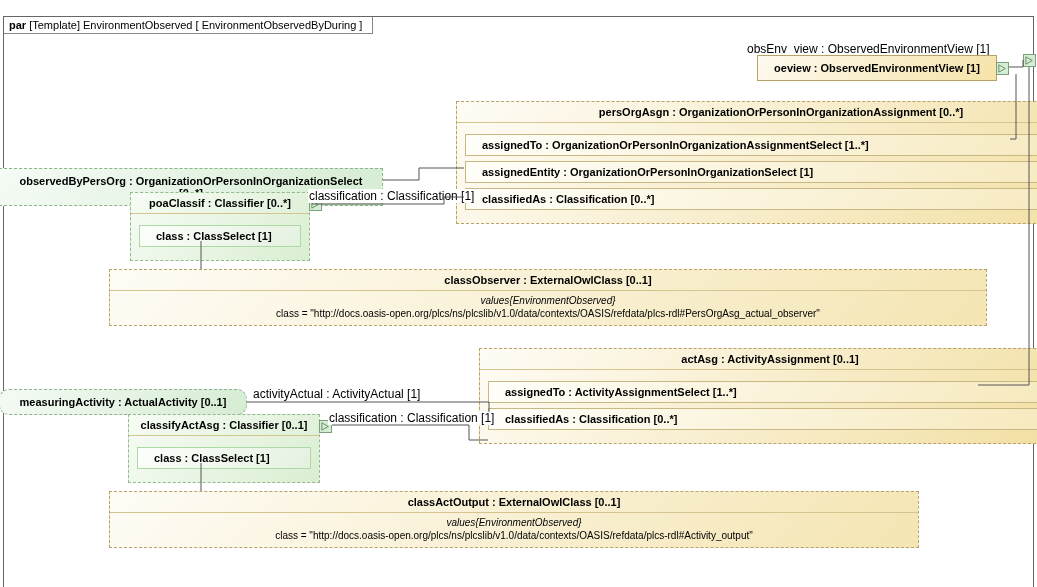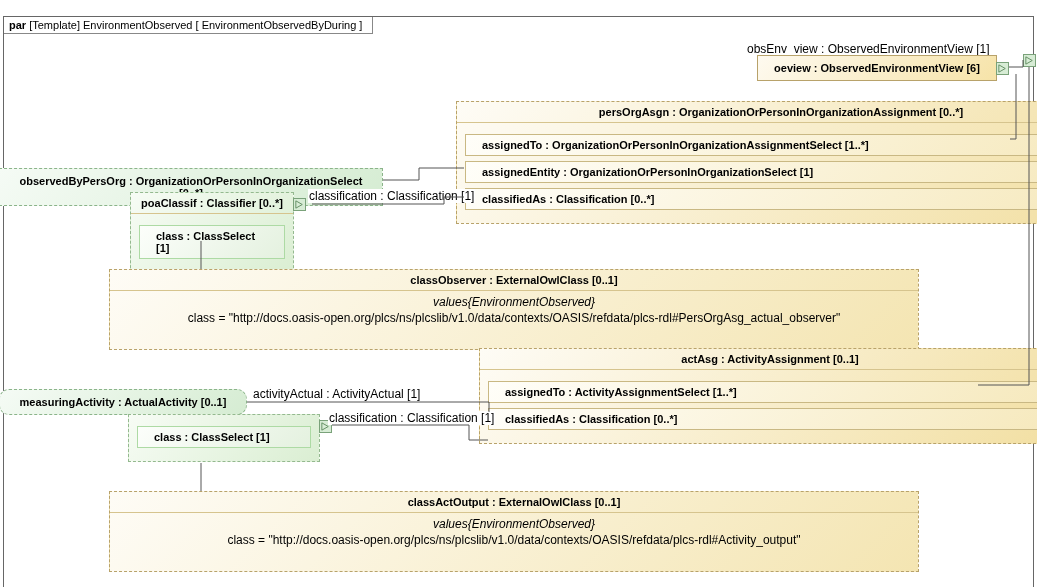--- a/index.html
+++ b/index.html
@@ -68,21 +68,21 @@
   }
   .ext {
     position: absolute;
     border: 1px dashed #b8a26a;
     background: linear-gradient(135deg, #fefcf6 0%, #f4e5b2 100%);
   }
   .ext-title {
     font-weight: bold; text-align: center; padding: 4px 8px;
     border-bottom: 1px solid #d6c48e;
   }
-  .ext-body { padding: 4px 8px 24px; text-align: center; font-size: 12px; }
+  .ext-body { padding: 4px 8px 6px; text-align: center; font-size: 10px; }
   .ext-body .ital { font-style: italic; display: block; margin-bottom: 2px; }
   .label {
     position: absolute;
     font-size: 12px;
     background: #fff;
     padding: 0 1px;
   }
   svg.wires { position: absolute; left:0; top:0; width:1031px; height:581px; pointer-events:none; }
   .port {
     width: 13px; height: 13px;
@@ -105,55 +105,55 @@
   </div>
 
   <div class="label" style="left:742px; top:25px;">obsEnv_view : ObservedEnvironmentView [1]</div>
   <div class="port" style="left:1019px; top:37px;">
     <svg viewBox="0 0 12 12">
         <path d="M2 2 L9 6 L2 10 Z" fill="none" stroke="#5d8a5d" stroke-width="1"></path>
       </svg>
   </div>
 
   <div class="box" style="left:753px; top:38px; width:240px;">
-    <span>oeview : ObservedEnvironmentView [6]</span>
+    <span>oeview : ObservedEnvironmentView [1]</span>
     <div class="port" style="right:-13px; top:6px;">
       <svg viewBox="0 0 12 12">
           <path d="M2 2 L9 6 L2 10 Z" fill="none" stroke="#5d8a5d" stroke-width="1"></path>
         </svg>
     </div>
   </div>
 
   <div class="compound dashed" style="left:452px; top:84px; width:650px;">
     <div class="compound-title">persOrgAsgn : OrganizationOrPersonInOrganizationAssignment [0..*]</div>
     <div class="compound-body">
       <div class="row">assignedTo : OrganizationOrPersonInOrganizationAssignmentSelect [1..*]</div>
       <div class="row">assignedEntity : OrganizationOrPersonInOrganizationSelect [1]</div>
       <div class="row">classifiedAs : Classification [0..*]</div>
     </div>
   </div>
 
   <div class="box dashed green" style="left:-5px; top:151px; width:384px;">
     <span>observedByPersOrg : OrganizationOrPersonInOrganizationSelect [0..*]</span>
   </div>
 
-  <div class="compound dashed" style="left:126px; top:175px; width:164px; background:linear-gradient(135deg,#f7fcf5,#daeed2); border-color:#94b98f;">
+  <div class="compound dashed" style="left:126px; top:175px; width:180px; background:linear-gradient(135deg,#f7fcf5,#daeed2); border-color:#94b98f;">
     <div class="compound-title">poaClassif : Classifier [0..*]</div>
     <div class="compound-body">
       <div class="row" style="background:linear-gradient(135deg,#fcfefb,#e4f1df); border-color:#addaa4;">class : ClassSelect [1]</div>
     </div>
     <div class="port" style="right:-13px; top:5px;">
       <svg viewBox="0 0 12 12">
           <path d="M2 2 L9 6 L2 10 Z" fill="none" stroke="#5d8a5d" stroke-width="1"></path>
         </svg>
     </div>
   </div>
   <div class="label" style="left:304px; top:172px;">classification : Classification [1]</div>
 
-  <div class="ext" style="left:105px; top:252px; width:810px;">
+  <div class="ext" style="left:105px; top:252px; width:878px;">
     <div class="ext-title">classObserver : ExternalOwlClass [0..1]</div>
     <div class="ext-body">
       <span class="ital">values{EnvironmentObserved}</span>
       <span>class = "http://docs.oasis-open.org/plcs/ns/plcslib/v1.0/data/contexts/OASIS/refdata/plcs-rdl#PersOrgAsg_actual_observer"</span>
     </div>
   </div>
 
   <div class="compound dashed" style="left:475px; top:331px; width:582px;">
     <div class="compound-title">actAsg : ActivityAssignment [0..1]</div>
     <div class="compound-body">
@@ -161,20 +161,21 @@
       <div class="row">classifiedAs : Classification [0..*]</div>
     </div>
   </div>
 
   <div class="box dashed green" style="left:-5px; top:372px; width:248px;border-radius:10px;">
     <span>measuringActivity : ActualActivity [0..1]</span>
   </div>
   <div class="label" style="left:248px; top:370px;">activityActual : ActivityActual [1]</div>
 
   <div class="compound dashed" style="left:124px; top:397px; width:192px; background:linear-gradient(135deg,#f7fcf5,#daeed2); border-color:#94b98f;">
+    <div class="compound-title">classifyActAsg : Classifier [0..1]</div>
     <div class="compound-body">
       <div class="row" style="background:linear-gradient(135deg,#fcfefb,#e4f1df); border-color:#addaa4;">class : ClassSelect [1]</div>
     </div>
     <div class="port" style="right:-13px; top:5px;">
       <svg viewBox="0 0 12 12">
           <path d="M2 2 L9 6 L2 10 Z" fill="none" stroke="#5d8a5d" stroke-width="1"></path>
         </svg>
     </div>
   </div>
   <div class="label" style="left:324px; top:394px;">classification : Classification [1]</div>

